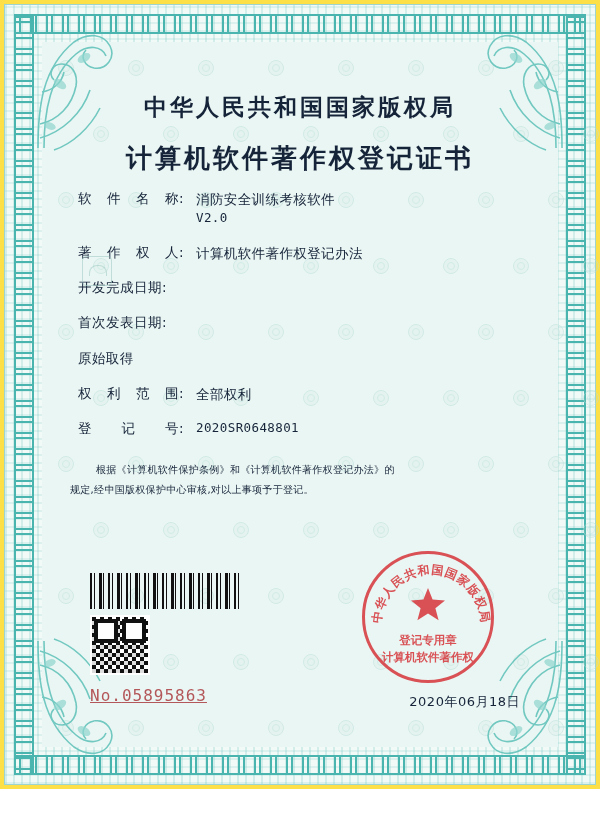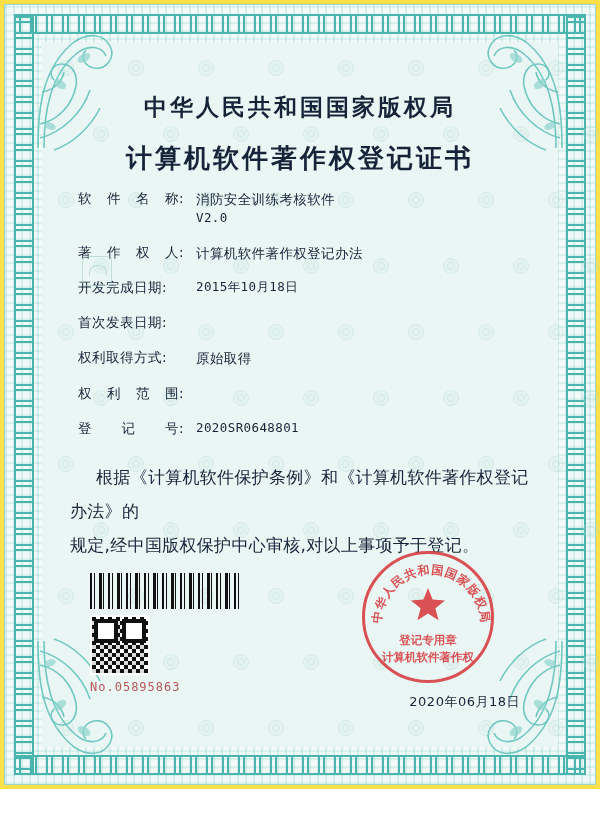--- a/index.html
+++ b/index.html
@@ -180,21 +180,21 @@
     font-size: 12.5px;
     margin-top: 2px;
   }
   .field-value.mono {
     font-family: "DejaVu Sans Mono", "Liberation Mono", monospace;
     font-size: 12.5px;
   }
 
   .paragraph {
     margin-top: 22px;
-    font-size: 17px;
+    font-size: 10px;
     color: #16243a;
     line-height: 2;
     letter-spacing: 0.3px;
     padding: 0 6px 0 10px;
   }
   .paragraph .indent { display: inline-block; width: 26px; }
 
   
   .codes {
     position: absolute;
@@ -230,25 +230,26 @@
     width: 16px; height: 16px;
     border: 4px solid #111;
     background: #fff;
   }
   .qr::before { left: 2px; top: 2px; }
   .qr::after { right: 2px; top: 2px; }
 
   .serial {
     position: absolute;
     left: 30px;
-    bottom: 35px;
+    bottom: 24px;
     font-family: "DejaVu Sans Mono", "Liberation Mono", monospace;
-    font-size: 12px;
+    font-size: 16px;
     color: #b4575a;
     letter-spacing: 1px;
+    text-decoration: underline;
   }
   .issue-date {
     position: absolute;
     right: 20px;
     bottom: 18px;
     font-size: 13px;
     color: #16243a;
     letter-spacing: 0.5px;
   }
 
@@ -509,36 +510,35 @@
           <div class="field-label spaced">
             <span>著</span>
             <span>作</span>
             <span>权</span>
             <span>人:</span>
           </div>
           <div class="field-value">计算机软件著作权登记办法</div>
         </div>
         <div class="field-row">
           <div class="field-label">开发完成日期:</div>
-          <div class="field-value mono">2015年10月18日</div>
         </div>
         <div class="field-row">
           <div class="field-label">首次发表日期:</div>
         </div>
         <div class="field-row">
-          <div class="field-label">权利取得方式:</div>
           <div class="field-value">原始取得</div>
         </div>
         <div class="field-row">
           <div class="field-label spaced">
             <span>权</span>
             <span>利</span>
             <span>范</span>
             <span>围:</span>
           </div>
+          <div class="field-value">全部权利</div>
         </div>
         <div class="field-row">
           <div class="field-label spaced">
             <span>登</span>
             <span>记</span>
             <span>号:</span>
           </div>
           <div class="field-value mono">2020SR0648801</div>
         </div>
       </div>

